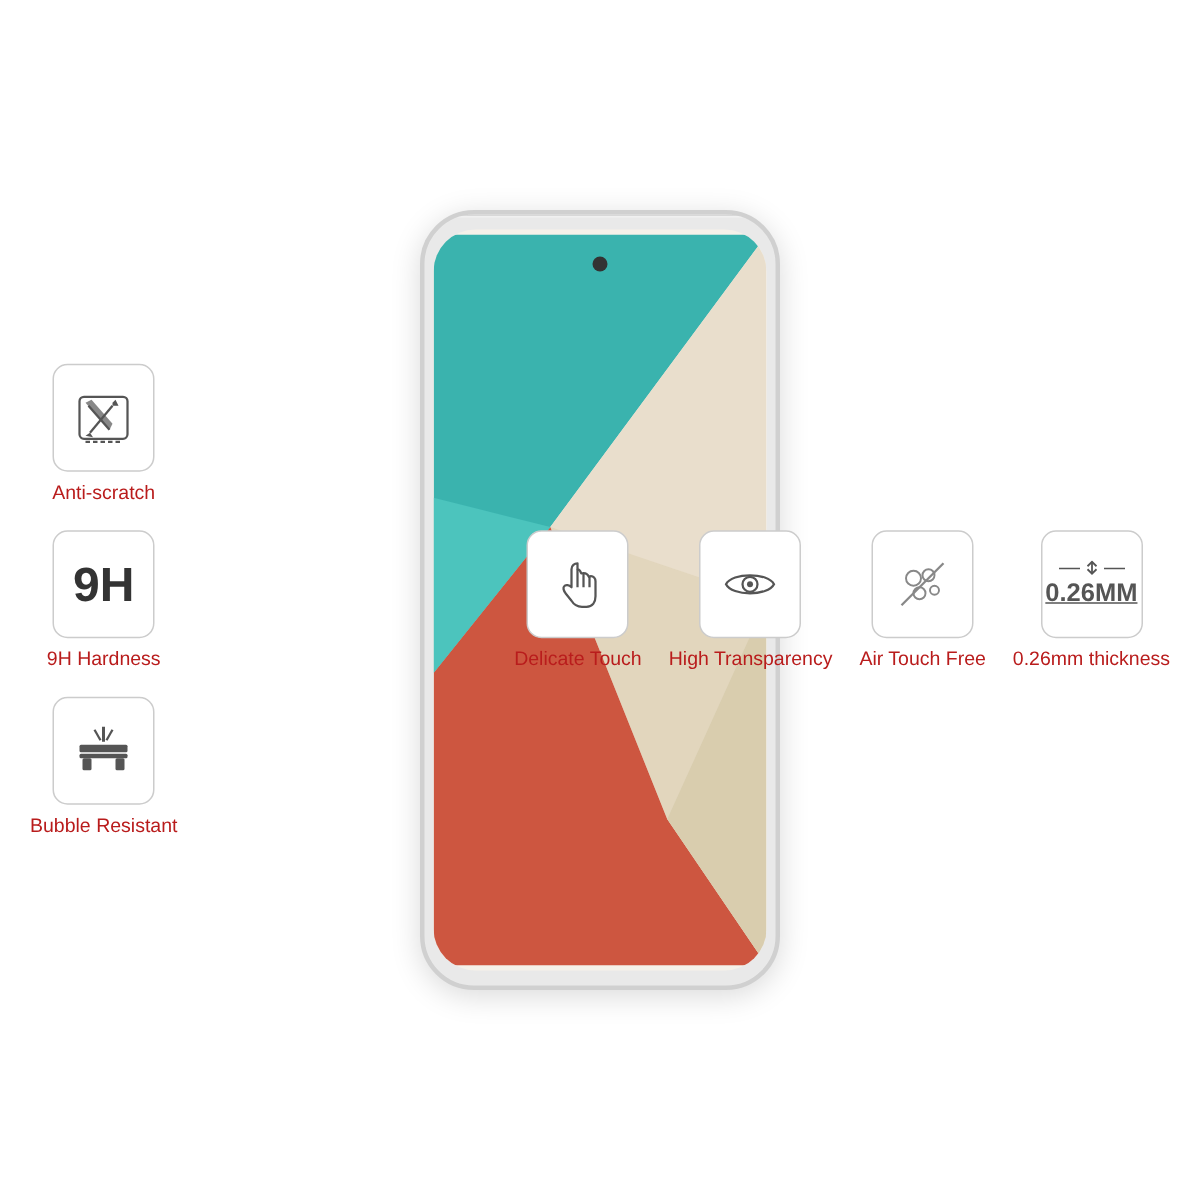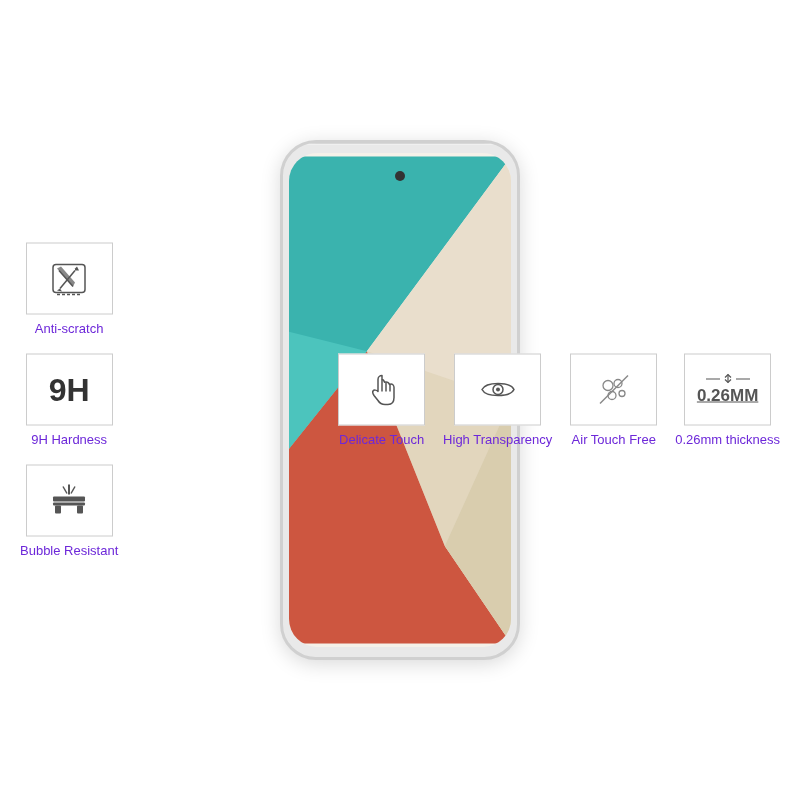--- a/index.html
+++ b/index.html
@@ -48,33 +48,33 @@
     }
 
     .feature-item {
       display: flex;
       flex-direction: column;
       align-items: center;
       gap: 6px;
     }
 
     .feature-icon-box {
-      width: 87px;
+      width: 68px;
       height: 72px;
       border: 1.5px solid #ccc;
-      border-radius: 0;
+      border-radius: 10px;
       display: flex;
       align-items: center;
       justify-content: center;
       background: #fff;
     }
 
     .feature-label {
       font-size: 13px;
-      color: #6d28d9;
+      color: #b91c1c;
       text-align: center;
       font-weight: 400;
     }
 
     
     .phone-wrapper {
       position: relative;
       width: 260px;
       height: 540px;
       display: flex;

